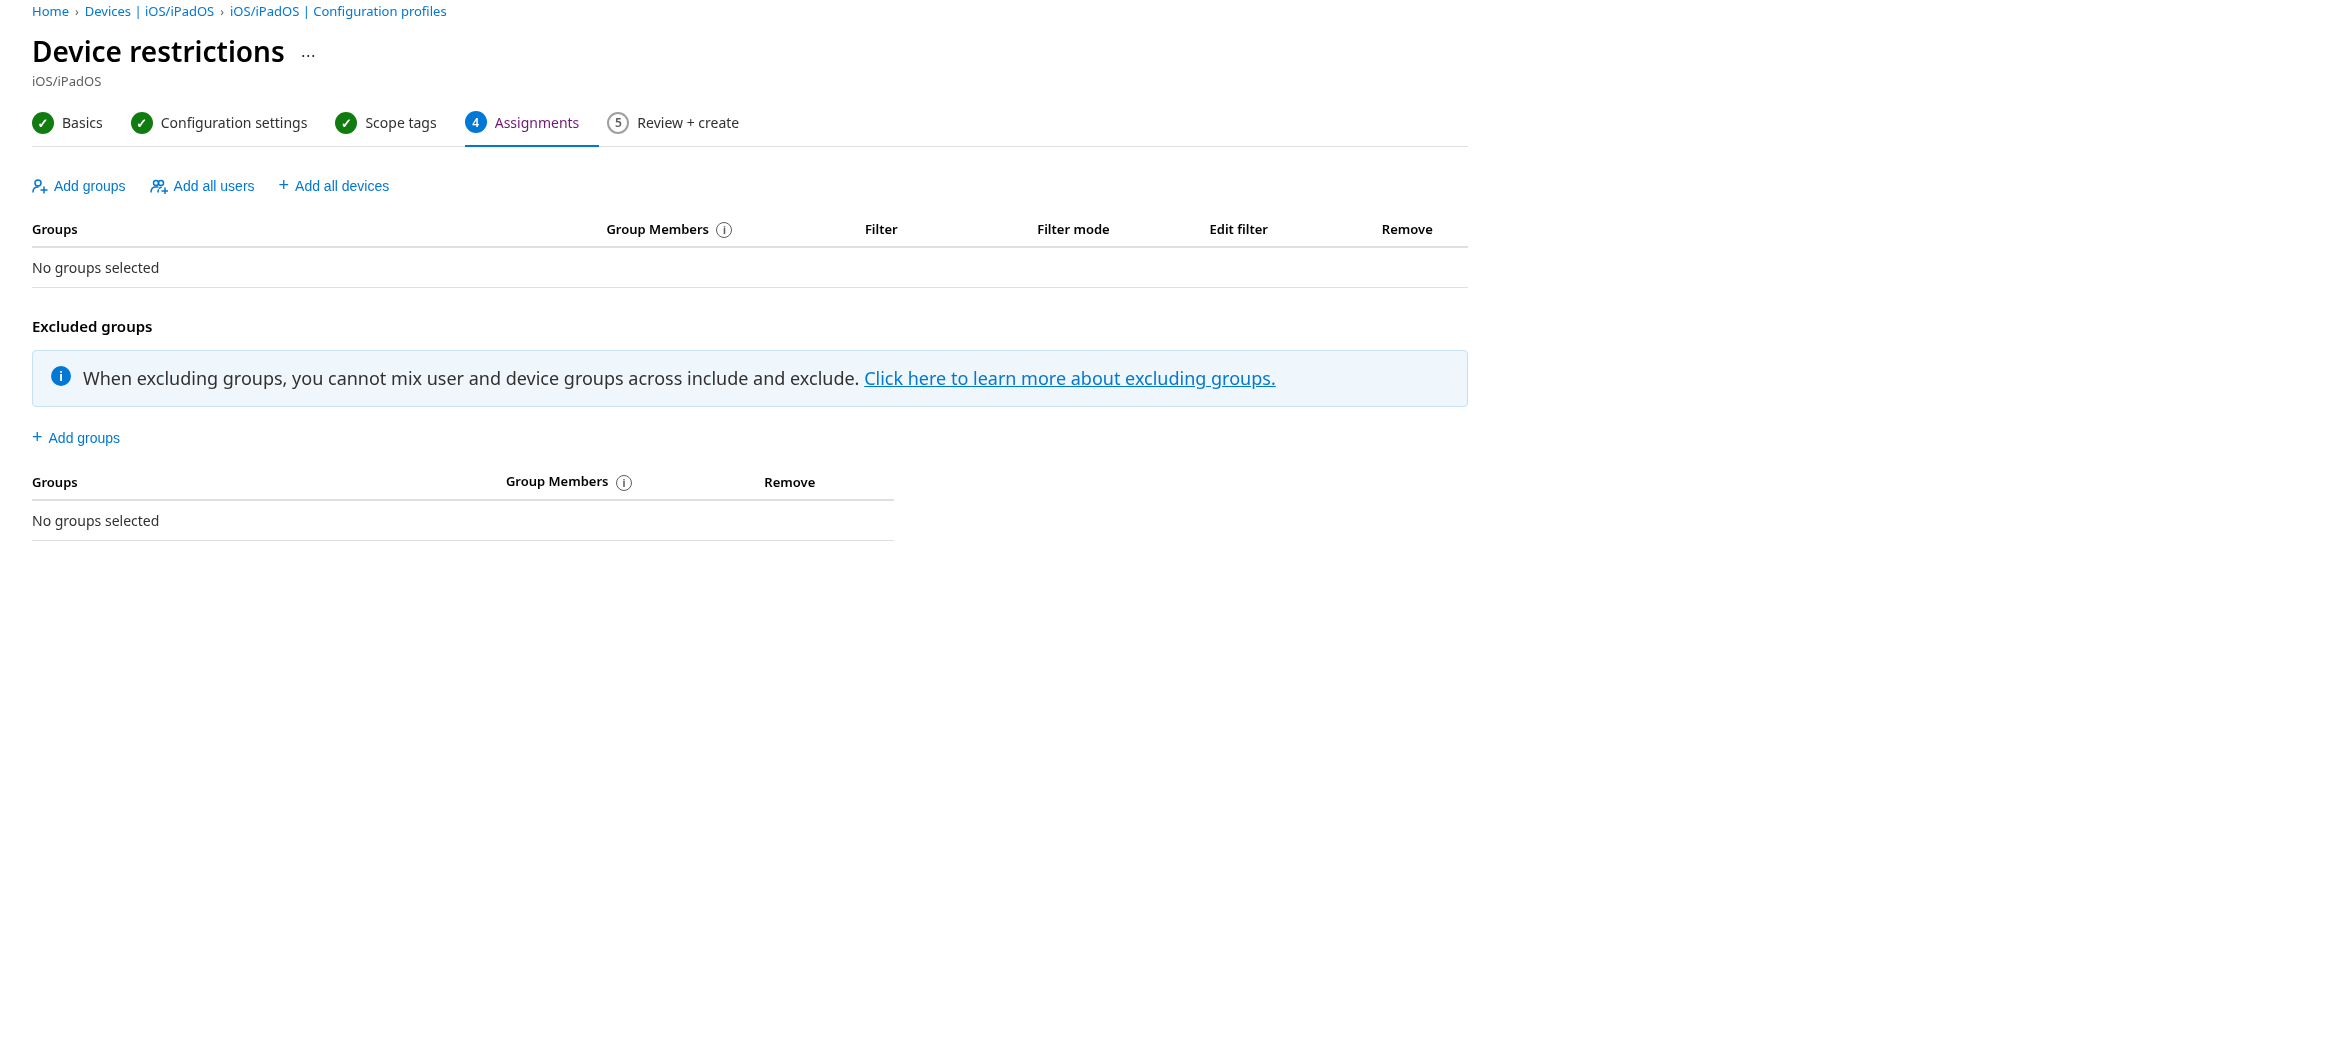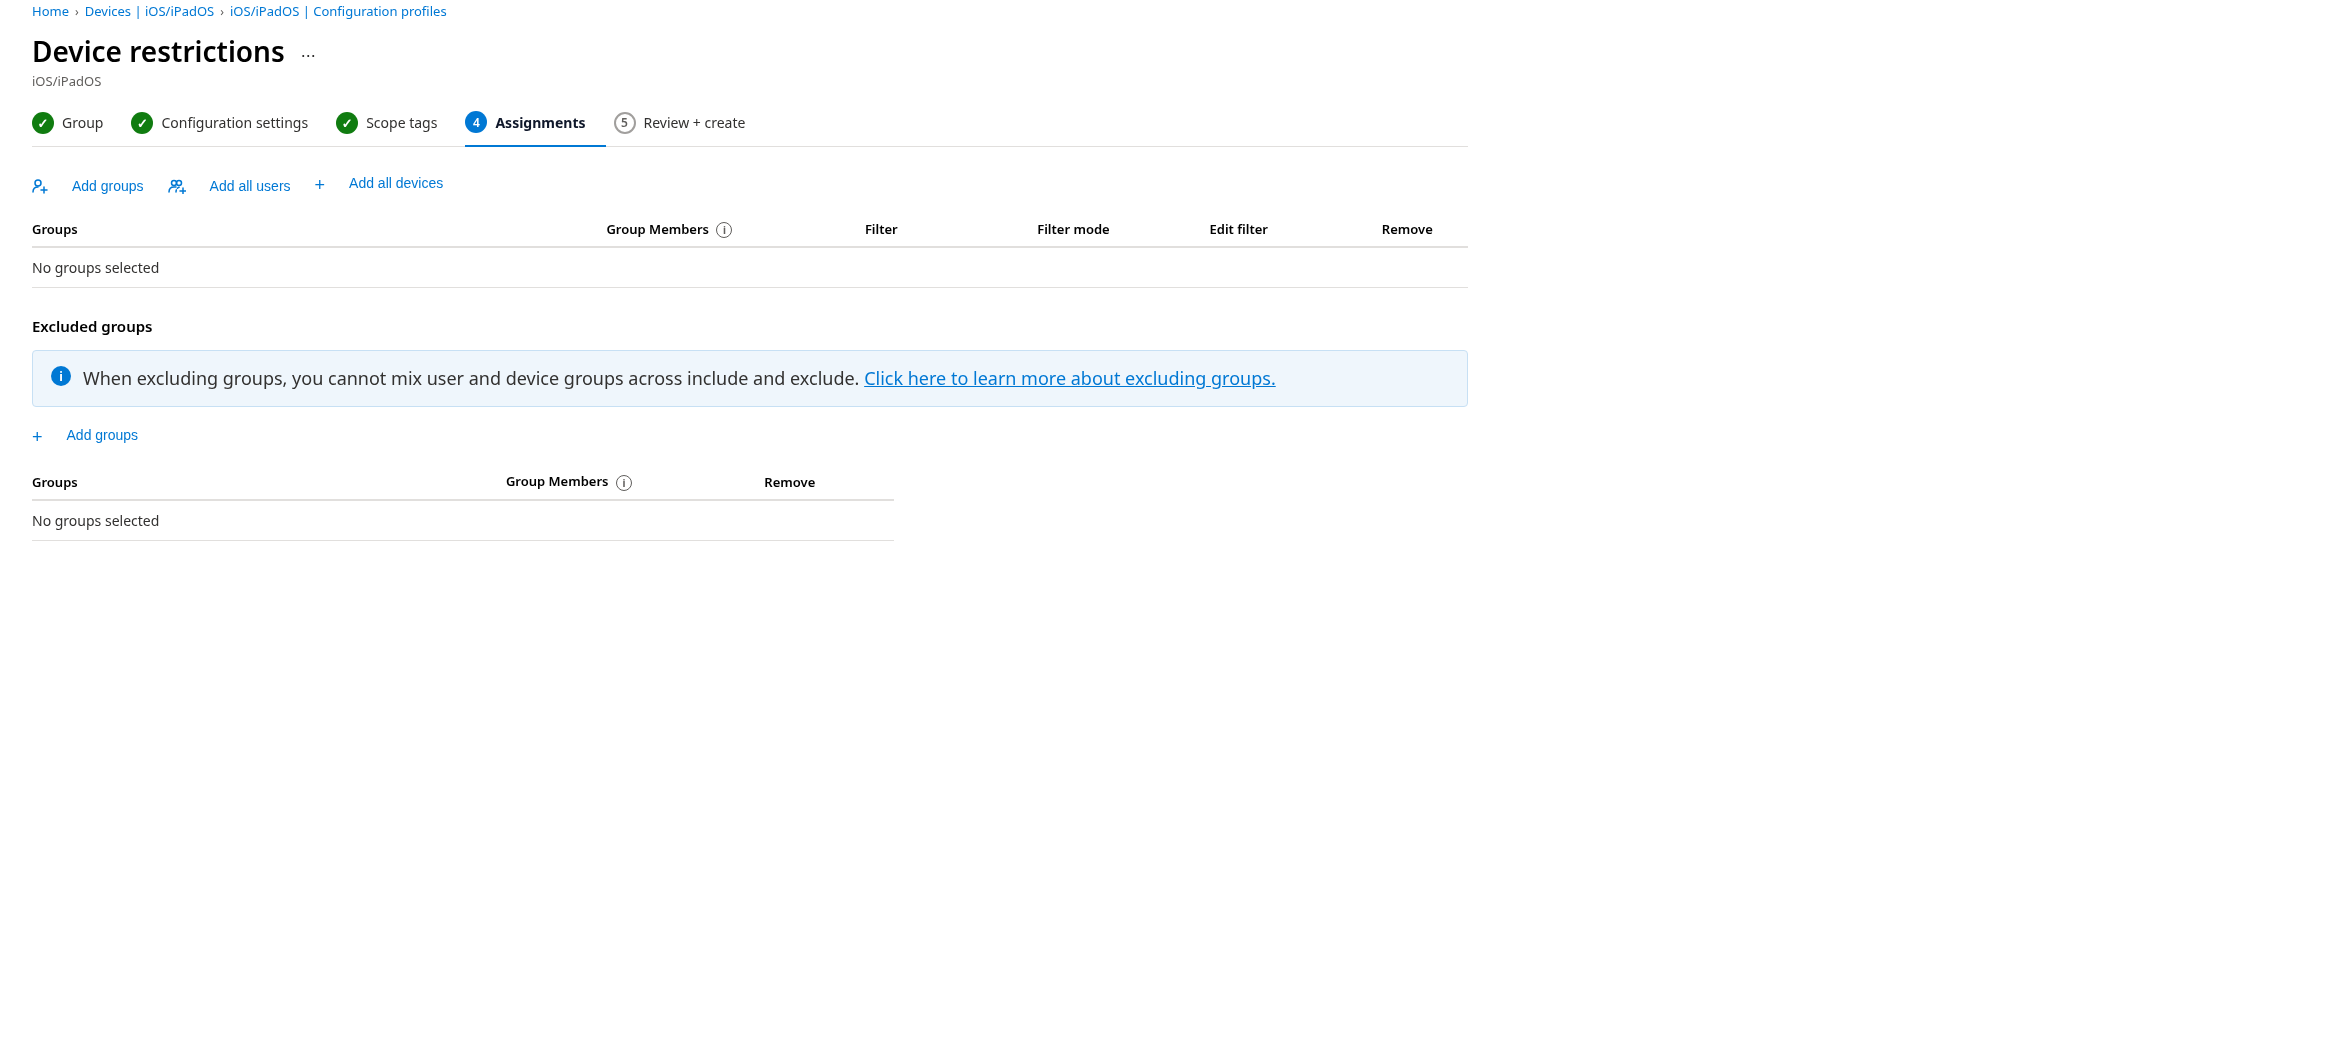--- a/index.html
+++ b/index.html
@@ -75,22 +75,22 @@
       margin-right: 8px;
       cursor: pointer;
       position: relative;
       white-space: nowrap;
     }
     .step-item.active {
       border-bottom: 2px solid #0078d4;
       margin-bottom: -1px;
     }
     .step-item.active .step-label {
-      font-weight: 700;
-      color: #0f172a;
+      font-weight: 400;
+      color: #701a75;
     }
     .step-item .step-label {
       font-size: 14px;
       color: #323130;
     }
     .step-circle {
       width: 22px;
       height: 22px;
       border-radius: 50%;
       display: flex;
@@ -127,22 +127,22 @@
 
     
     .action-links {
       display: flex;
       align-items: center;
       gap: 24px;
       margin-bottom: 16px;
     }
     .action-link {
       display: flex;
-      align-items: flex-start;
-      gap: 24px;
+      align-items: center;
+      gap: 6px;
       color: #0078d4;
       text-decoration: none;
       font-size: 14px;
       cursor: pointer;
       background: none;
       border: none;
       padding: 0;
     }
 
     
@@ -275,21 +275,21 @@
     </div>
     <div class="page-subtitle">iOS/iPadOS</div>
   </div>
 
   <div class="steps-bar">
 
     <div class="step-item">
       <span class="step-circle completed">
         <span class="checkmark-icon">✓</span>
       </span>
-      <span class="step-label">Group</span>
+      <span class="step-label">Basics</span>
     </div>
 
     <div class="step-item">
       <span class="step-circle completed">
         <span class="checkmark-icon">✓</span>
       </span>
       <span class="step-label">Configuration settings</span>
     </div>
 
     <div class="step-item">

